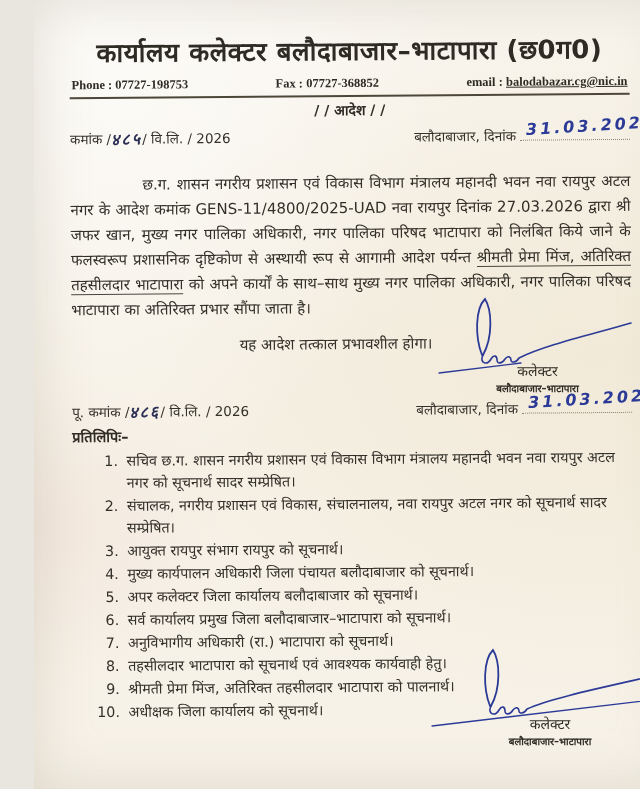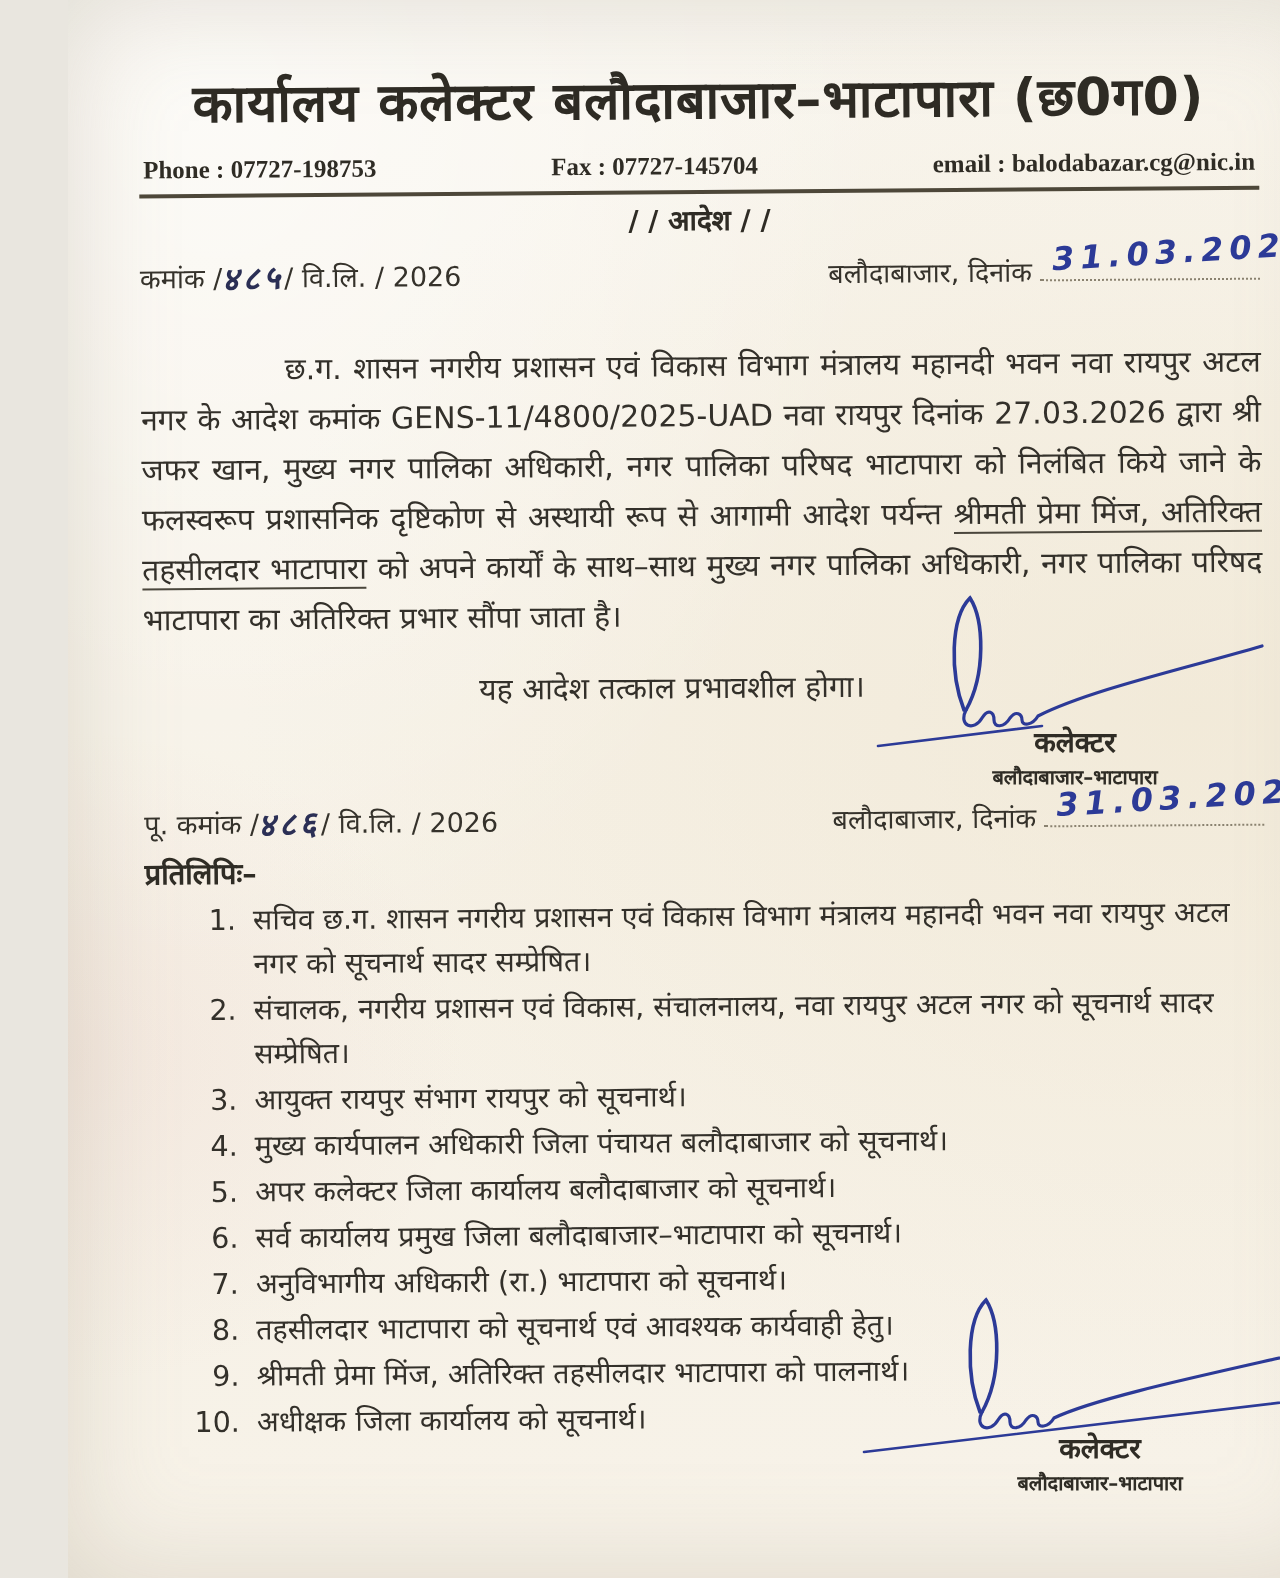--- a/index.html
+++ b/index.html
@@ -17,21 +17,21 @@
   }
   .doc{position:absolute;left:0;top:0;width:640px;height:789px;
        padding:34px 42px 0 38px;box-sizing:border-box;
        transform:rotate(-0.45deg);}
   
   .title{text-align:center;font-size:26px;font-weight:bold;color:#2e2b24;
          letter-spacing:0.5px;line-height:34px;}
   .contact-row{display:flex;justify-content:space-between;align-items:baseline;
                margin-top:8px;font-family:"Liberation Serif",serif;font-weight:bold;
                font-size:12.5px;color:#2f2c25;padding:0 2px;}
-  .email-val{}
+  .email-val{text-decoration:underline;}
   .rule{border-top:2px solid #4d4739;margin-top:4px;}
   .order-heading{text-align:center;font-weight:bold;font-size:14px;margin-top:3px;color:#2f2c25;}
   
   .ref-row{display:flex;justify-content:space-between;align-items:baseline;margin-top:6px;
            font-size:13.5px;color:#35322b;}
   .ref-left{white-space:nowrap;}
   .hand-num{display:inline-block;font-style:italic;font-weight:600;font-size:16px;
             color:#2b2f55;letter-spacing:2px;transform:rotate(-2deg) translateY(1px);}
   .date-wrap{white-space:nowrap;}
   .dotline{display:inline-block;border-bottom:1px dotted #8a8270;min-width:110px;
@@ -42,41 +42,41 @@
   
   .body-para{margin-top:24px;font-size:15px;line-height:25px;text-align:justify;
              text-indent:72px;color:#33302a;}
   .uline{border-bottom:1px solid #4a463c;}
   .effective{margin-top:12px;padding-left:168px;font-size:15px;color:#33302a;}
   
   .sig-block{position:absolute;text-align:center;color:#2f2c25;}
   .sig1{top:293px;right:34px;width:205px;}
   .sig2{top:642px;right:4px;width:240px;}
   .sig-svg{display:block;margin:0 auto;}
-  .sig-role{font-size:14px;font-weight:bold;margin-top:-14px;}
+  .sig-role{font-size:14px;font-weight:normal;margin-top:-14px;}
   .sig-dist{font-size:10px;font-weight:bold;margin-top:1px;}
   
   .ref-row2{margin-top:45px;}
   .copy-label{font-size:14.5px;font-weight:bold;margin-top:4px;color:#2f2c25;}
   ol.copies{margin:4px 0 0 0;padding-left:50px;font-size:14.3px;line-height:22px;
             color:#33302a;}
   ol.copies li{margin-bottom:1px;padding-left:4px;}
   .sig-ink{stroke:#2c3a97;fill:none;stroke-linecap:round;}
 </style>
 </head>
 <body>
 
 <div class="page">
   <div class="doc">
 
     <div class="title">कार्यालय कलेक्टर बलौदाबाजार–भाटापारा (छ0ग0)</div>
 
     <div class="contact-row">
       <span>Phone : 07727-198753</span>
-      <span>Fax : 07727-145704</span>
+      <span>Fax : 07727-368852</span>
       <span><span>email : </span><span class="email-val">balodabazar.cg@nic.in</span></span>
     </div>
 
     <div class="rule"></div>
 
     <div class="order-heading">/ / आदेश / /</div>
 
     <div class="ref-row">
       <span class="ref-left"><span>कमांक /</span><span class="hand-num">४८५</span><span>/ वि.लि. / 2026</span></span>
       <span class="date-wrap"><span>बलौदाबाजार, दिनांक</span><span class="dotline"><span class="hand-date">31.03.2026</span></span></span>

